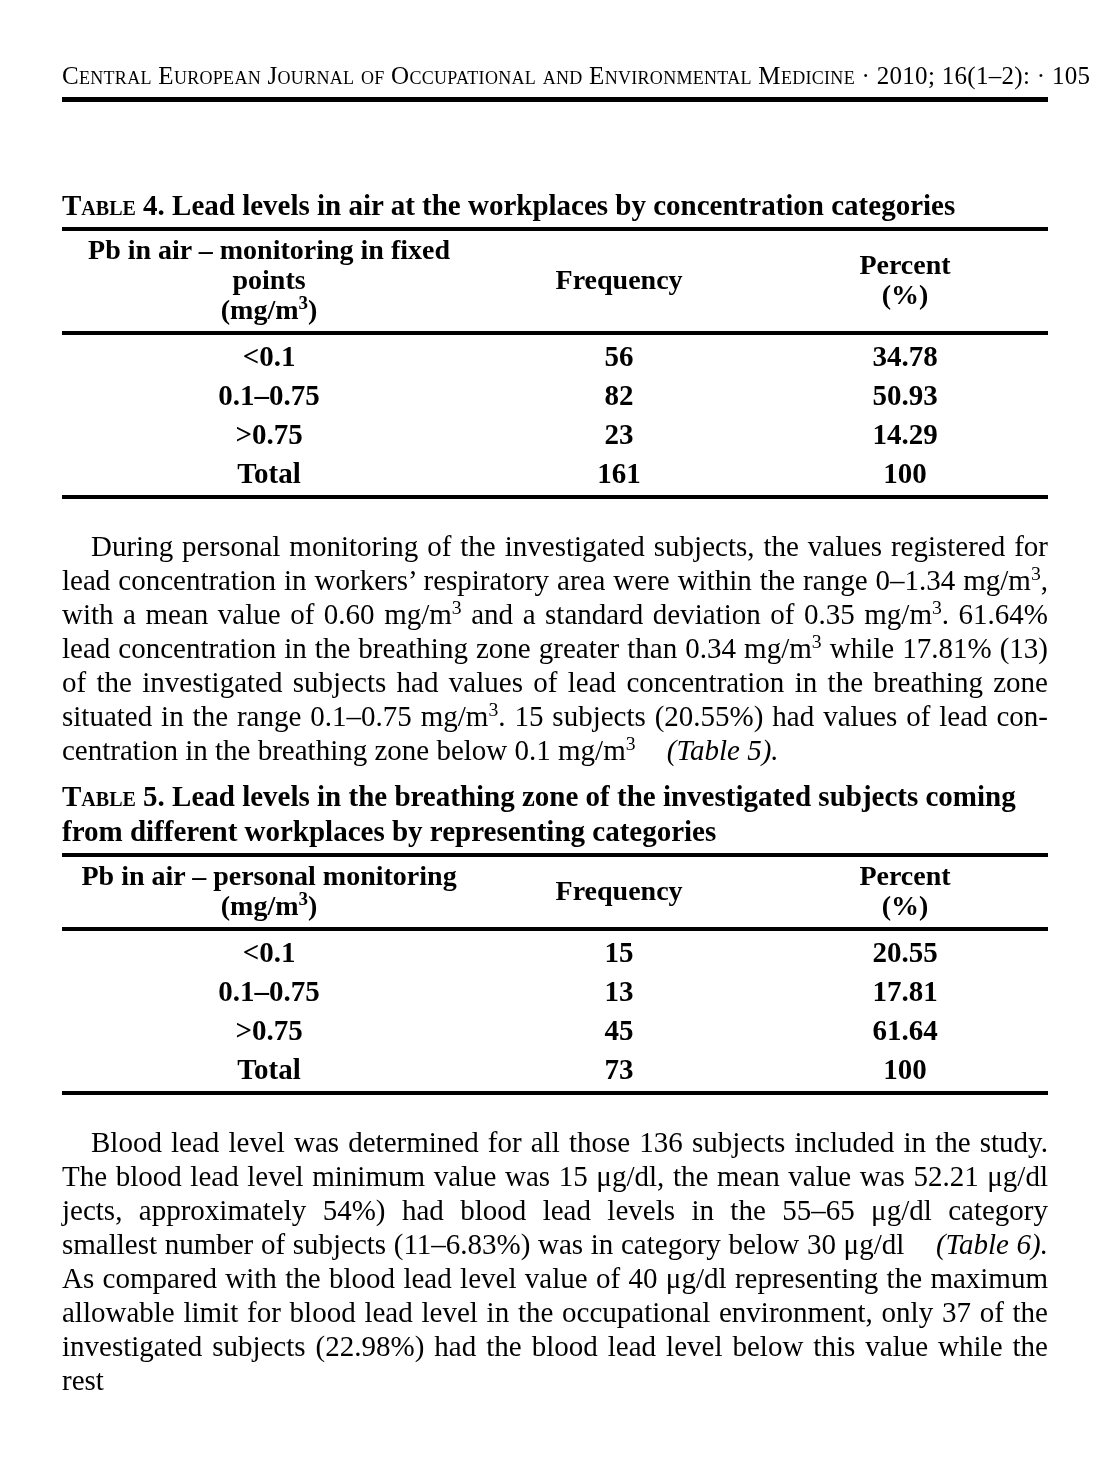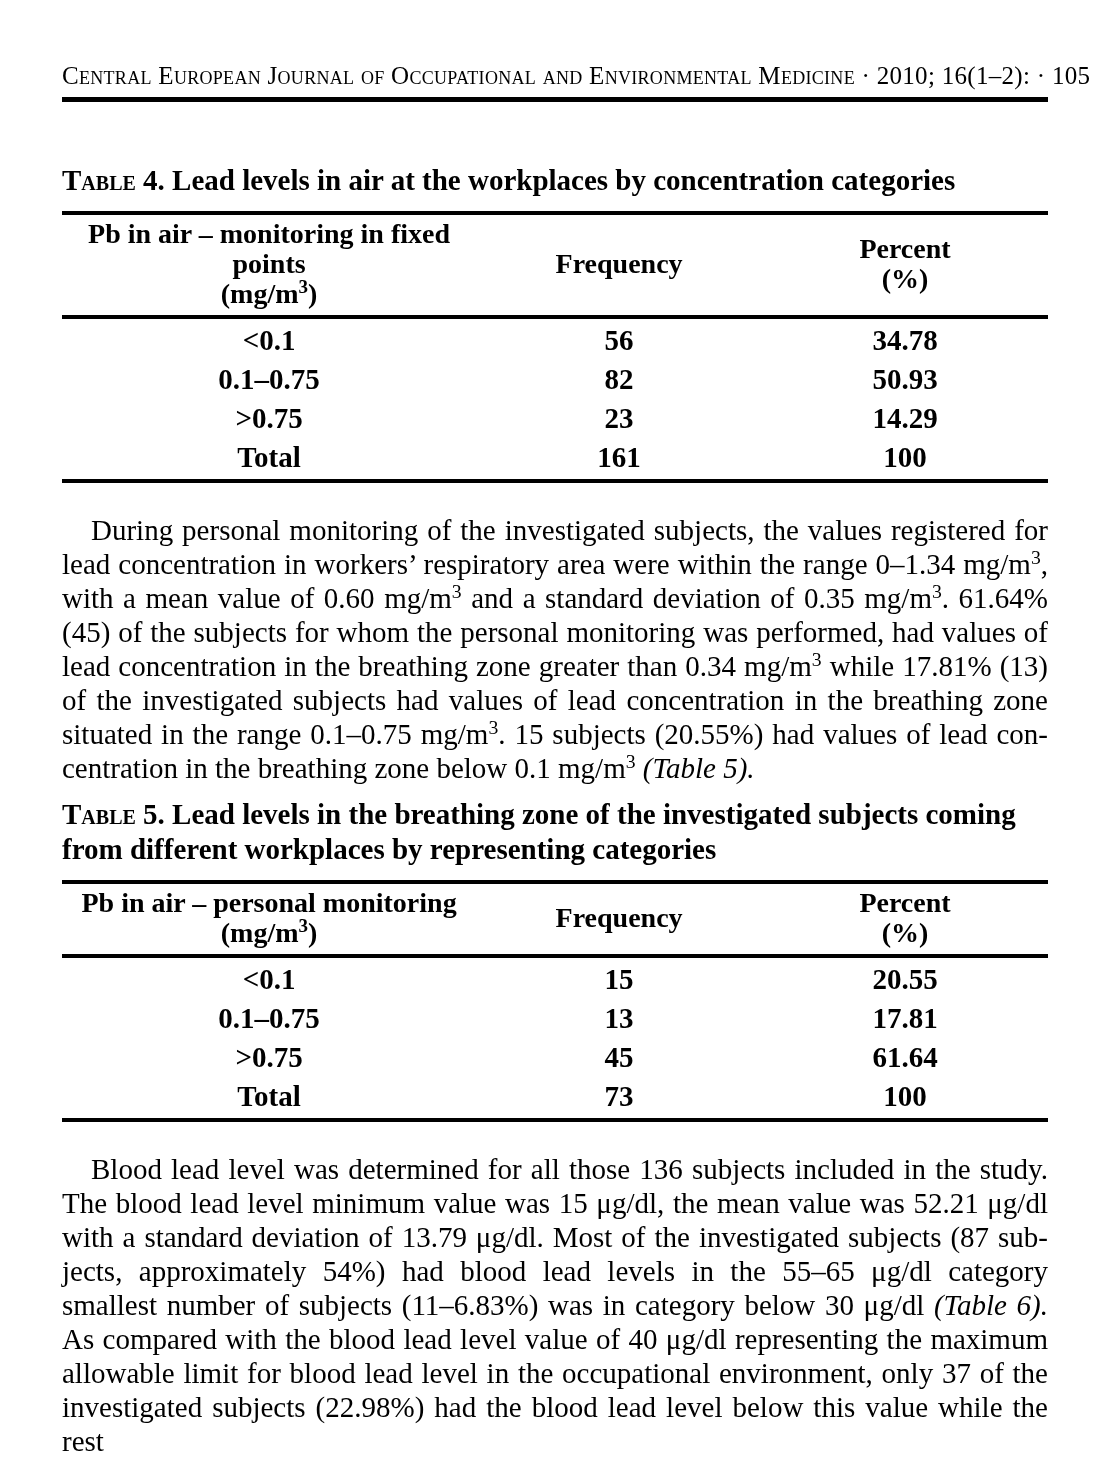--- a/index.html
+++ b/index.html
@@ -10,47 +10,47 @@
   }
   .page { padding: 62px 62px 0 62px; }
 
   .journal-header {
     font-size: 25px; line-height: 28px; text-align: right;
     font-variant: small-caps; white-space: nowrap; letter-spacing: 0.3px;
   }
   .header-rule { height: 5px; background: #000; margin-top: 7px; }
 
   .table-title {
-    margin-top: 61px; font-size: 29px; font-weight: bold; line-height: 35px;
+    margin-top: 86px; font-size: 29px; font-weight: bold; line-height: 35px;
   }
   .table-title.tight { margin-top: 12px; }
 
   table.data-table {
-    width: 100%; border-collapse: collapse; margin-top: 13px;
+    width: 100%; border-collapse: collapse; margin-top: 4px;
     border-top: 4px solid #000; border-bottom: 4px solid #000;
   }
   table.data-table thead tr { border-bottom: 4px solid #000; }
   col.c1 { width: 42%; } col.c2 { width: 29%; } col.c3 { width: 29%; }
   th {
     font-size: 28px; line-height: 30px; font-weight: bold;
     padding: 4px 0 6px 0; text-align: center; vertical-align: middle;
   }
   td {
     font-size: 29px; line-height: 39px; text-align: center;
     padding: 0; font-weight: bold;
   }
   tbody tr:first-child td { padding-top: 2px; }
   tbody tr:last-child td { padding-bottom: 2px; }
 
   .para { margin-top: 30px; font-size: 29px; line-height: 34px; }
   .line { text-align: justify; text-align-last: justify; }
   .line.last { text-align-last: left; }
   .line.ind { padding-left: 29px; }
 
-  .it { font-style: italic; }
+  .it { font-style: italic; margin-left: 24px; }
   .sc { font-variant: small-caps; }
   .sp { font-size: 0.68em; position: relative; top: -0.52em; line-height: 0; }
 </style>
 </head>
 <body>
 
 <div class="page">
 
   <div class="journal-header">Central European Journal of Occupational and Environmental Medicine · 2010; 16(1–2): · 105</div>
   <div class="header-rule"></div>
@@ -91,21 +91,20 @@
           <td>161</td>
           <td>100</td>
         </tr>
       </tbody>
   </table>
 
   <div class="para">
       <div class="line ind"><span class="">During personal monitoring of the investigated subjects, the values registered for</span></div>
       <div class="line"><span class="">lead concentration in workers’ respiratory area were within the range 0–1.34 mg/m</span><span class="sp">3</span><span class="">,</span></div>
       <div class="line"><span class="">with a mean value of 0.60 mg/m</span><span class="sp">3</span><span class=""> and a standard deviation of 0.35 mg/m</span><span class="sp">3</span><span class="">. 61.64%</span></div>
-      <div class="line"><span class="">(45) of the subjects for whom the personal monitoring was performed, had values of</span></div>
       <div class="line"><span class="">lead concentration in the breathing zone greater than 0.34 mg/m</span><span class="sp">3</span><span class=""> while 17.81% (13)</span></div>
       <div class="line"><span class="">of the investigated subjects had values of lead concentration in the breathing zone</span></div>
       <div class="line"><span class="">situated in the range 0.1–0.75 mg/m</span><span class="sp">3</span><span class="">. 15 subjects (20.55%) had values of lead con-</span></div>
       <div class="line last"><span class="">centration in the breathing zone below 0.1 mg/m</span><span class="sp">3</span><span class=""> </span><span class="it">(Table 5).</span></div>
     </div>
 
   <div class="table-title tight"><span class="sc">Table 5.</span><span class=""> Lead levels in the breathing zone of the investigated subjects coming</span><br><span class="">from different workplaces by representing categories</span></div>
 
   <table class="data-table">
     <colgroup>
@@ -140,21 +139,20 @@
           <td>Total</td>
           <td>73</td>
           <td>100</td>
         </tr>
       </tbody>
   </table>
 
   <div class="para">
       <div class="line ind"><span class="">Blood lead level was determined for all those 136 subjects included in the study.</span></div>
       <div class="line"><span class="">The blood lead level minimum value was 15 μg/dl, the mean value was 52.21 μg/dl</span></div>
-      <div class="line"><span class="">with a standard deviation of 13.79 μg/dl. Most of the investigated subjects (87 sub-</span></div>
       <div class="line"><span class="">jects, approximately 54%) had blood lead levels in the 55–65 μg/dl category</span></div>
       <div class="line"><span class="">smallest number of subjects (11–6.83%) was in category below 30 μg/dl </span><span class="it">(Table 6).</span></div>
       <div class="line"><span class="">As compared with the blood lead level value of 40 μg/dl representing the maximum</span></div>
       <div class="line"><span class="">allowable limit for blood lead level in the occupational environment, only 37 of the</span></div>
       <div class="line"><span class="">investigated subjects (22.98%) had the blood lead level below this value while the rest</span></div>
     </div>
 
 </div>
 
 </body></html>

